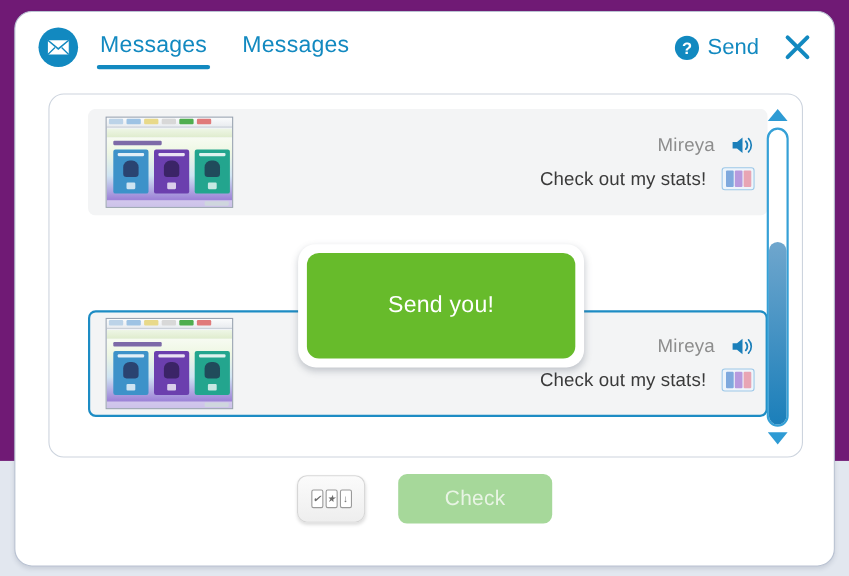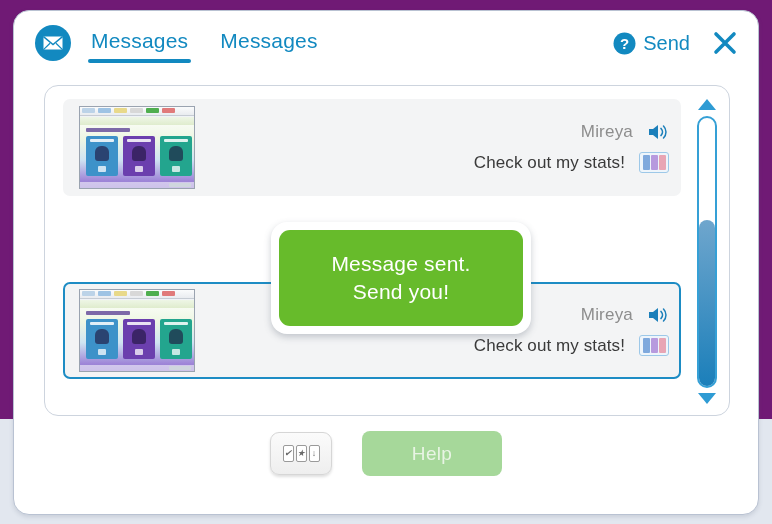--- a/index.html
+++ b/index.html
@@ -84,21 +84,21 @@
   .list-panel {
     position: absolute;
     left: 30px; top: 74px;
     width: 686px; height: 331px;
     background: #ffffff;
     border: 1px solid #cdd4de;
     border-radius: 14px;
   }
   .list-inner {
     position: absolute;
-    left: 18px; top: 13px;
+    left: 35px; top: 13px;
     width: 618px; height: 305px;
     overflow: hidden;
   }
 
   .msg-row {
     position: relative;
     width: 618px;
     height: 97px;
     background: #f3f4f5;
     border-radius: 7px;
@@ -495,24 +495,23 @@
     </div>
 
     <div class="actions">
       <div class="attach-btn">
         <span class="attach-cards">
           <i>✔</i>
           <i>★</i>
           <i>↓</i>
         </span>
       </div>
-      <button class="send-btn">Help</button>
+      <button class="send-btn">Check</button>
     </div>
 
     <div class="toast-wrap">
       <div class="toast">
-        <span>Message sent.</span>
         <span>Send you!</span>
       </div>
     </div>
 
   </div>
 </div>
 
 </body></html>

